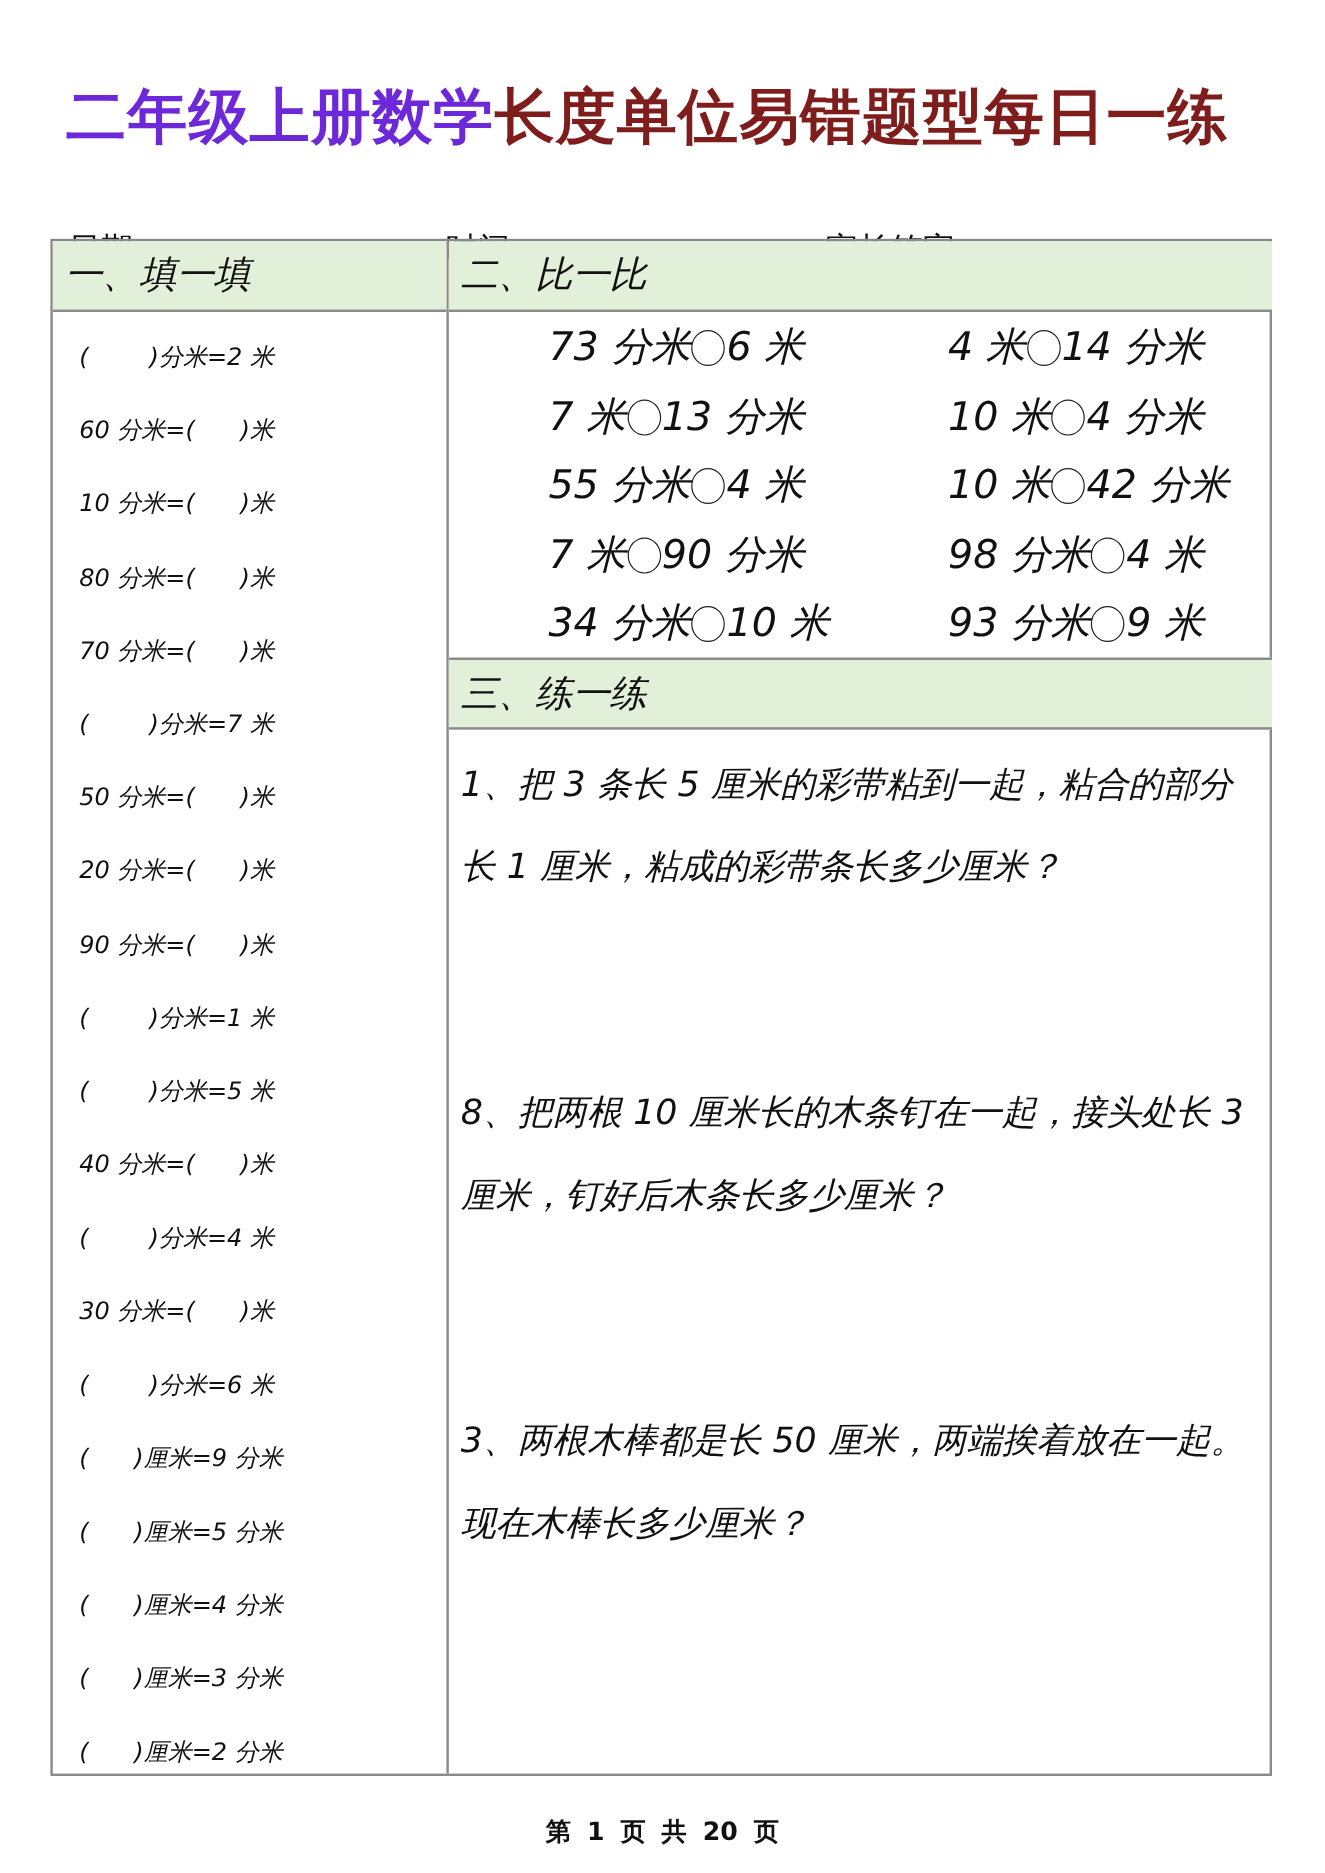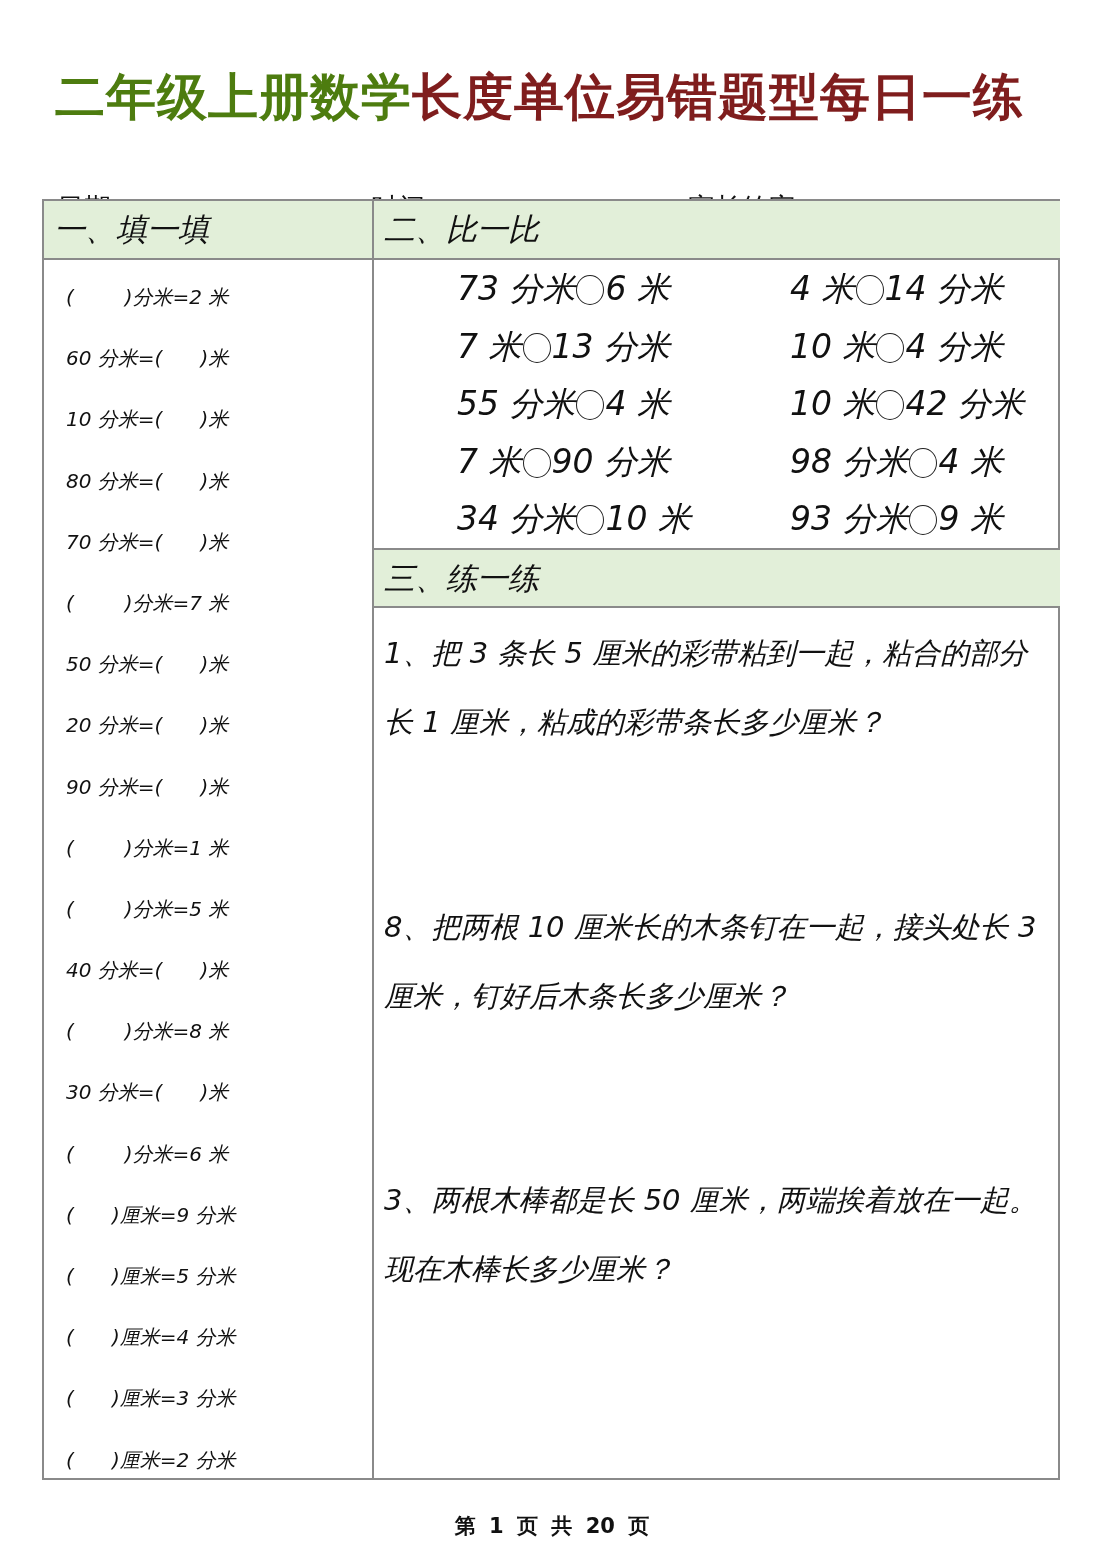--- a/index.html
+++ b/index.html
@@ -1,21 +1,21 @@
 <!DOCTYPE html>
 <html><head>
 <meta charset="utf-8">
 <style>
   html, body { margin: 0; padding: 0; background: #ffffff; }
   body { width: 1104px; height: 1561px; position: relative; overflow: hidden;
          font-family: "DejaVu Sans", "Liberation Sans", sans-serif; color: #111; }
   .title { position: absolute; left: 55px; top: 62px; width: 1000px; height: 70px;
            font-size: 50px; font-weight: bold; letter-spacing: 1px; white-space: nowrap;
            font-family: "DejaVu Serif", "Liberation Serif", serif; line-height: 70px; }
-  .title .black { color: #4d7c0f; margin-top: 12px; }
+  .title .black { color: #6d28d9; margin-top: 12px; }
   .title .red { color: #7f1d1d; }
   .meta { position: absolute; left: 57px; top: 148px; width: 1000px; height: 42px; font-size: 27px; margin-top: 40px; }
   .meta .lbl { position: absolute; top: 2px; white-space: nowrap; }
   .meta .line { position: absolute; top: 36px; height: 0; border-bottom: 2px solid #333; }
   .sheet { position: absolute; left: 42px; top: 199px; width: 1018px; height: 1281px;
            border: 2px solid #8a8a8a; box-sizing: border-box; font-style: italic; }
   .divider-v { position: absolute; left: 328px; top: 0; bottom: 0; border-left: 2px solid #8a8a8a; }
   .sec-head { position: absolute; background: #e2efd9; border-bottom: 2px solid #8a8a8a;
               font-size: 31px; line-height: 56px; padding-left: 10px; box-sizing: border-box;
               font-family: "DejaVu Serif", "Liberation Serif", serif; white-space: nowrap; }
@@ -61,21 +61,21 @@
     <div class="fill-item">10 分米=(      )米</div>
     <div class="fill-item">80 分米=(      )米</div>
     <div class="fill-item">70 分米=(      )米</div>
     <div class="fill-item">(        )分米=7 米</div>
     <div class="fill-item">50 分米=(      )米</div>
     <div class="fill-item">20 分米=(      )米</div>
     <div class="fill-item">90 分米=(      )米</div>
     <div class="fill-item">(        )分米=1 米</div>
     <div class="fill-item">(        )分米=5 米</div>
     <div class="fill-item">40 分米=(      )米</div>
-    <div class="fill-item">(        )分米=8 米</div>
+    <div class="fill-item">(        )分米=4 米</div>
     <div class="fill-item">30 分米=(      )米</div>
     <div class="fill-item">(        )分米=6 米</div>
     <div class="fill-item">(      )厘米=9 分米</div>
     <div class="fill-item">(      )厘米=5 分米</div>
     <div class="fill-item">(      )厘米=4 分米</div>
     <div class="fill-item">(      )厘米=3 分米</div>
     <div class="fill-item">(      )厘米=2 分米</div>
   </div>
 
   <div class="sec-head sec2-head">二、比一比</div>

